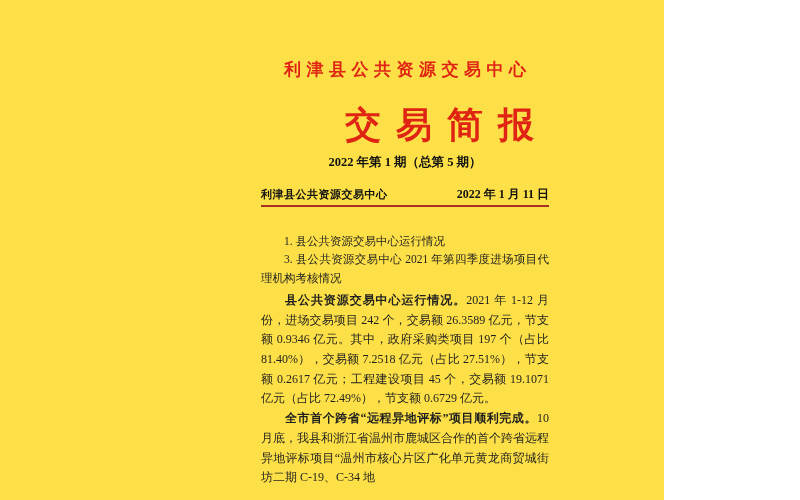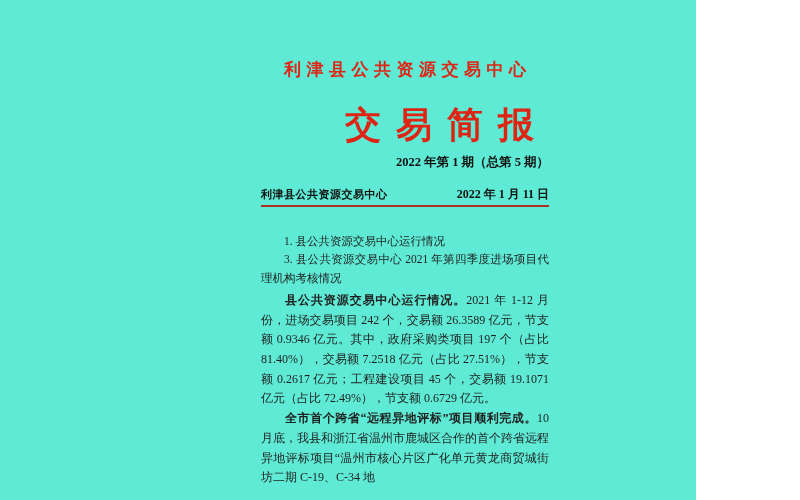--- a/index.html
+++ b/index.html
@@ -7,23 +7,24 @@
     padding: 0;
     background: #ffffff;
     width: 800px;
     height: 500px;
     overflow: hidden;
     font-family: "Liberation Serif", "DejaVu Serif", serif;
     color: #1f1f1f;
   }
   .canvas {
     position: relative;
-    width: 696px;
+    width: 640px;
     height: 500px;
-    background: #5eead4;
+    background: #fde047;
+    padding-left: 24px;
   }
   .doc {
     position: absolute;
     left: 261px;
     top: 0;
     width: 288px;
   }
   .org-name {
     margin-top: 60px;
     text-align: center;
@@ -41,21 +42,21 @@
     color: #df2414;
     font-weight: bold;
     font-size: 36px;
     line-height: 40px;
     letter-spacing: 15px;
     padding-left: 15px; 
     white-space: nowrap;
   }
   .issue-line {
     margin-top: 9px;
-    text-align: right;
+    text-align: center;
     font-weight: bold;
     font-size: 12.5px;
     line-height: 16px;
     color: #111111;
   }
   .masthead-row {
     margin-top: 16px;
     display: flex;
     justify-content: space-between;
     align-items: baseline;

